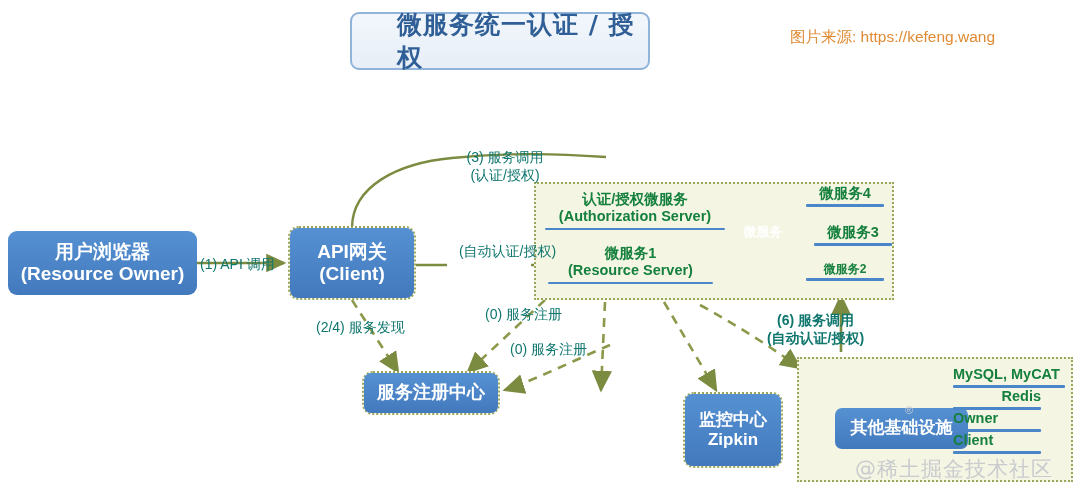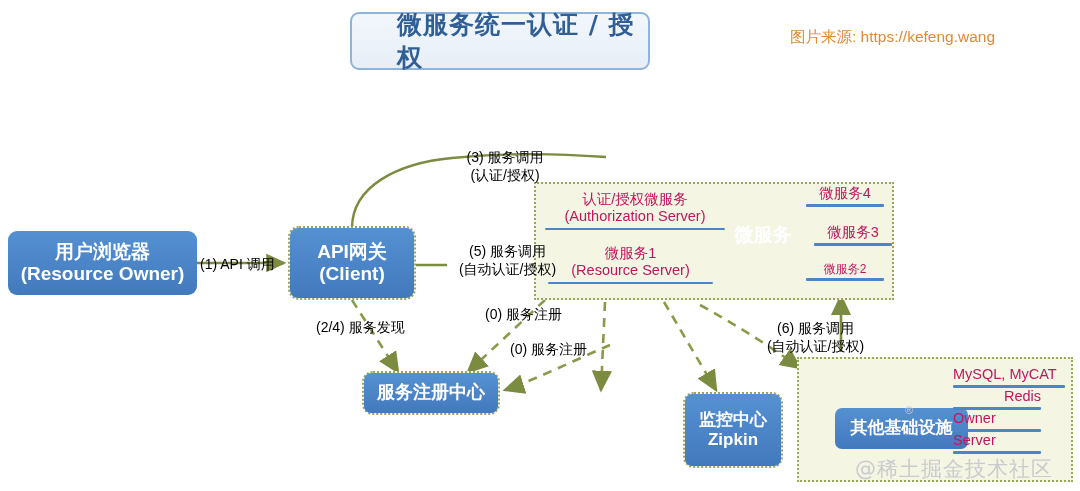--- a/index.html
+++ b/index.html
@@ -51,29 +51,29 @@
 
   
   .groupbox{
     border:2px dotted #9aa75a;
     background:#f4f5e3;
     box-sizing:border-box;
   }
 
   
   .mm-label{
-    color:#be185d;white-space:nowrap;text-align:center;line-height:1.2;
+    color:#15803d;white-space:nowrap;text-align:center;line-height:1.2;font-weight:bold;
   }
   .mm-under{
     background:#4a86c8;height:2.5px;border-radius:1px;
   }
 
   
   .ann{
-    color:#000000;white-space:nowrap;text-align:center;line-height:1.32;
+    color:#0f766e;white-space:nowrap;text-align:center;line-height:1.32;
     font-size:14px;
   }
 
   
   .wm{
     left:855px;top:455px;font-size:21px;color:#c9cbce;white-space:nowrap;
     font-family:"DejaVu Sans","Liberation Sans",sans-serif;
     letter-spacing:1px;
   }
   .wm-small{
@@ -213,21 +213,21 @@
   </div>
 
   <div class="abs" style="left:806px;top:262px;width:78px;">
     <div class="mm-label" style="font-size:12px;">
       <span>微服务2</span>
     </div>
     <div class="mm-under" style="width:78px;margin-top:2px;"></div>
   </div>
 
   <div class="abs" style="left:720px;top:222px;width:86px;text-align:center;">
-    <span style="font-size:19px;font-weight:bold;color:#ffffff;">微服务</span>
+    <span style="font-size:13px;font-weight:bold;color:#ffffff;">微服务</span>
   </div>
 
   <div class="abs dotwrap" style="left:362px;top:371px;width:138px;height:44px;">
     <div class="bluebox" style="width:100%;height:100%;font-size:18px;border-radius:7px;">
       <span class="l1">服务注册中心</span>
     </div>
   </div>
 
 
   <div class="abs dotwrap" style="left:683px;top:392px;width:100px;height:76px;">
@@ -260,52 +260,51 @@
 
   <div class="abs" style="left:953px;top:410px;width:88px;">
     <div class="mm-label" style="font-size:14.5px;text-align:left;">
       <span>Owner</span>
     </div>
     <div class="mm-under" style="width:88px;margin-top:2px;"></div>
   </div>
 
   <div class="abs" style="left:953px;top:432px;width:88px;">
     <div class="mm-label" style="font-size:14.5px;text-align:left;">
-      <span>Server</span>
+      <span>Client</span>
     </div>
     <div class="mm-under" style="width:88px;margin-top:2px;"></div>
   </div>
 
   <div class="abs ann" style="left:200px;top:255px;">
     <span>(1) API 调用</span>
   </div>
 
   <div class="abs ann" style="left:440px;top:148px;width:130px;">
     <div><span>(3) 服务调用</span></div>
     <div><span>(认证/授权)</span></div>
   </div>
 
   <div class="abs ann" style="left:430px;top:242px;width:155px;">
-    <div><span>(5) 服务调用</span></div>
     <div><span>(自动认证/授权)</span></div>
   </div>
 
   <div class="abs ann" style="left:316px;top:318px;">
     <span>(2/4) 服务发现</span>
   </div>
 
   <div class="abs ann" style="left:485px;top:305px;">
     <span>(0) 服务注册</span>
   </div>
 
   <div class="abs ann" style="left:510px;top:340px;">
     <span>(0) 服务注册</span>
   </div>
 
-  <div class="abs ann" style="left:738px;top:319px;width:155px;">
+  <div class="abs ann" style="left:738px;top:311px;width:155px;font-weight:bold;">
     <div><span>(6) 服务调用</span></div>
     <div><span>(自动认证/授权)</span></div>
   </div>
 
   <div class="abs wm">@稀土掘金技术社区</div>
   <div class="abs wm-small">®</div>
 
 </div>
 
 </body></html>

